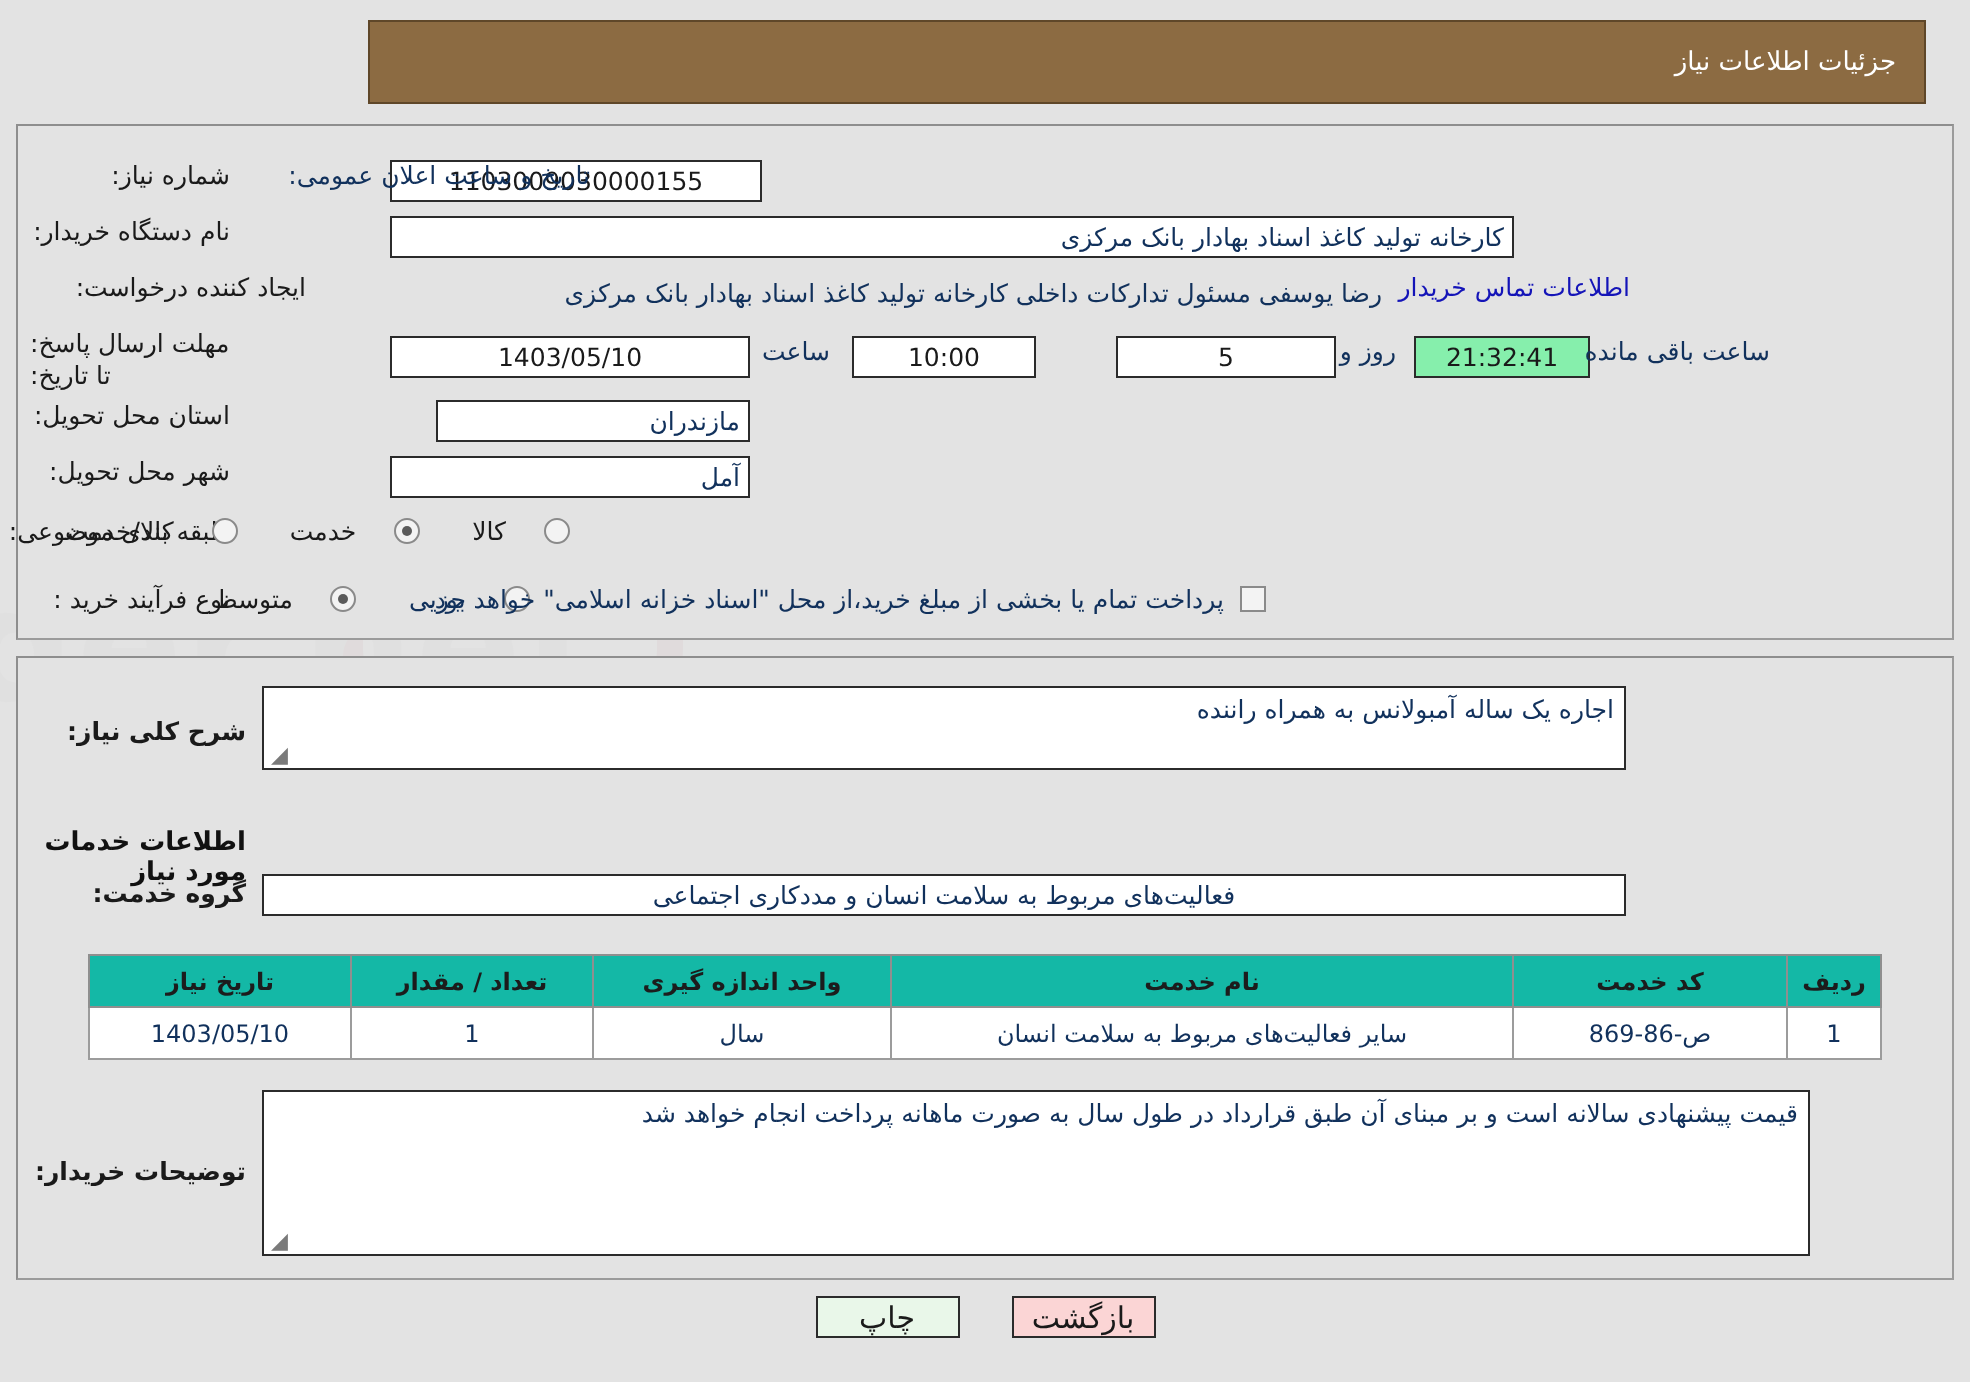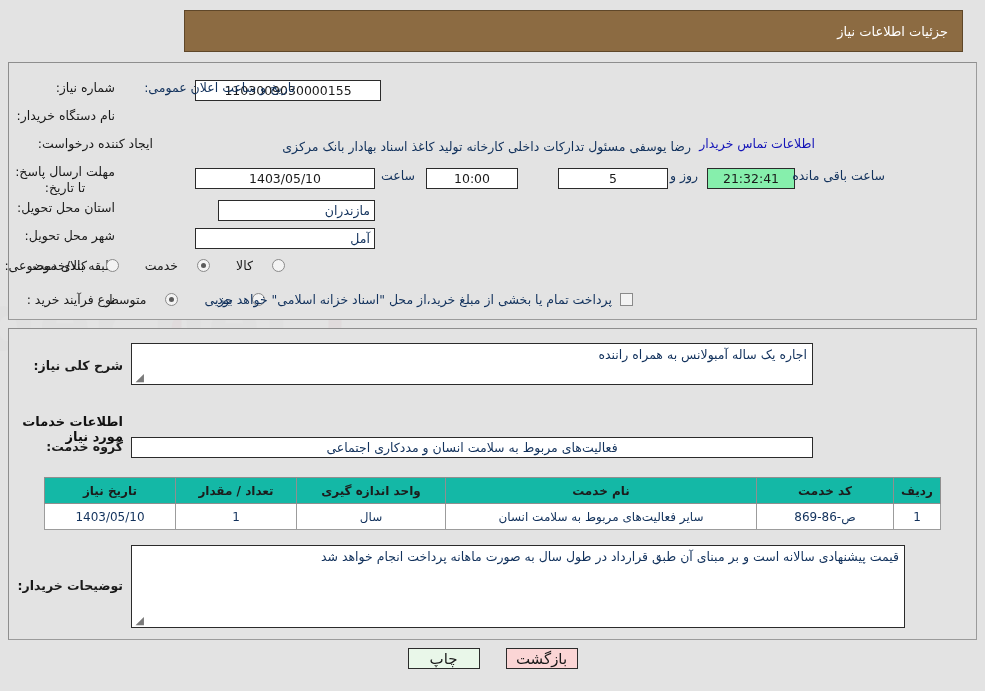--- a/index.html
+++ b/index.html
@@ -232,33 +232,36 @@
   <div class="row" style="right:604px; top:80px;">
     <span class="fld c" style="width:186px;">1103009030000155</span>
   </div>
   <div class="row" style="right:690px; top:80px;">
     <span class="lbl" style="color:#11315c;">تاریخ و ساعت اعلان عمومی:</span>
   </div>
 
   <div class="row" style="right:870px; top:108px;">
     <span class="lbl">نام دستگاه خریدار:</span>
   </div>
+  <div class="row" style="right:228px; top:108px;">
+    <span class="fld r" style="width:562px;">کارخانه تولید کاغذ اسناد بهادار بانک مرکزی</span>
+  </div>
 
   <div class="row" style="right:832px; top:136px;">
     <span class="lbl">ایجاد کننده درخواست:</span>
   </div>
   <div class="row" style="right:290px; top:136px;">
     <span class="fld r" style="width:500px; border:none; background:transparent; color:#11315c;">رضا یوسفی مسئول تدارکات داخلی کارخانه تولید کاغذ اسناد بهادار بانک مرکزی</span>
   </div>
   <div class="row" style="right:170px; top:136px;">
     <span class="link">اطلاعات تماس خریدار</span>
   </div>
 
   <div class="row" style="right:870px; top:164px; flex-direction:column; align-items:flex-start;">
-    <span class="lbl" style="line-height:16px; white-space:normal; width:100px; text-align:center;">مهلت ارسال پاسخ: تا تاریخ:</span>
+    <span class="lbl" style="line-height:16px; white-space:normal; width:100px; text-align:left;">مهلت ارسال پاسخ: تا تاریخ:</span>
   </div>
   <div class="row" style="right:610px; top:168px;">
     <span class="fld c" style="width:180px;">1403/05/10</span>
   </div>
   <div class="row" style="right:565px; top:168px;">
     <span class="unit">ساعت</span>
   </div>
   <div class="row" style="right:467px; top:168px;">
     <span class="fld c" style="width:92px;">10:00</span>
   </div>

